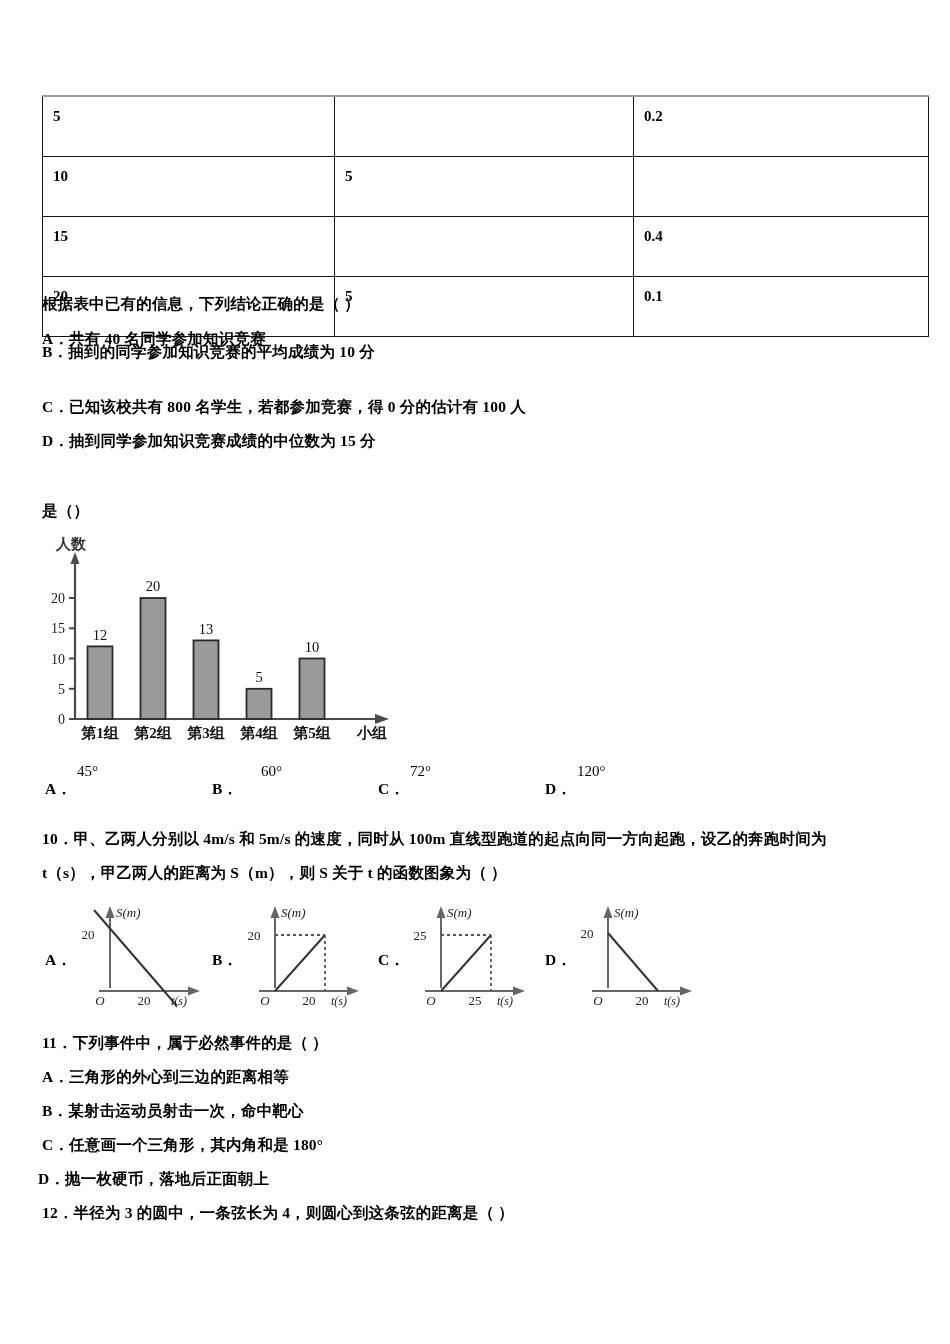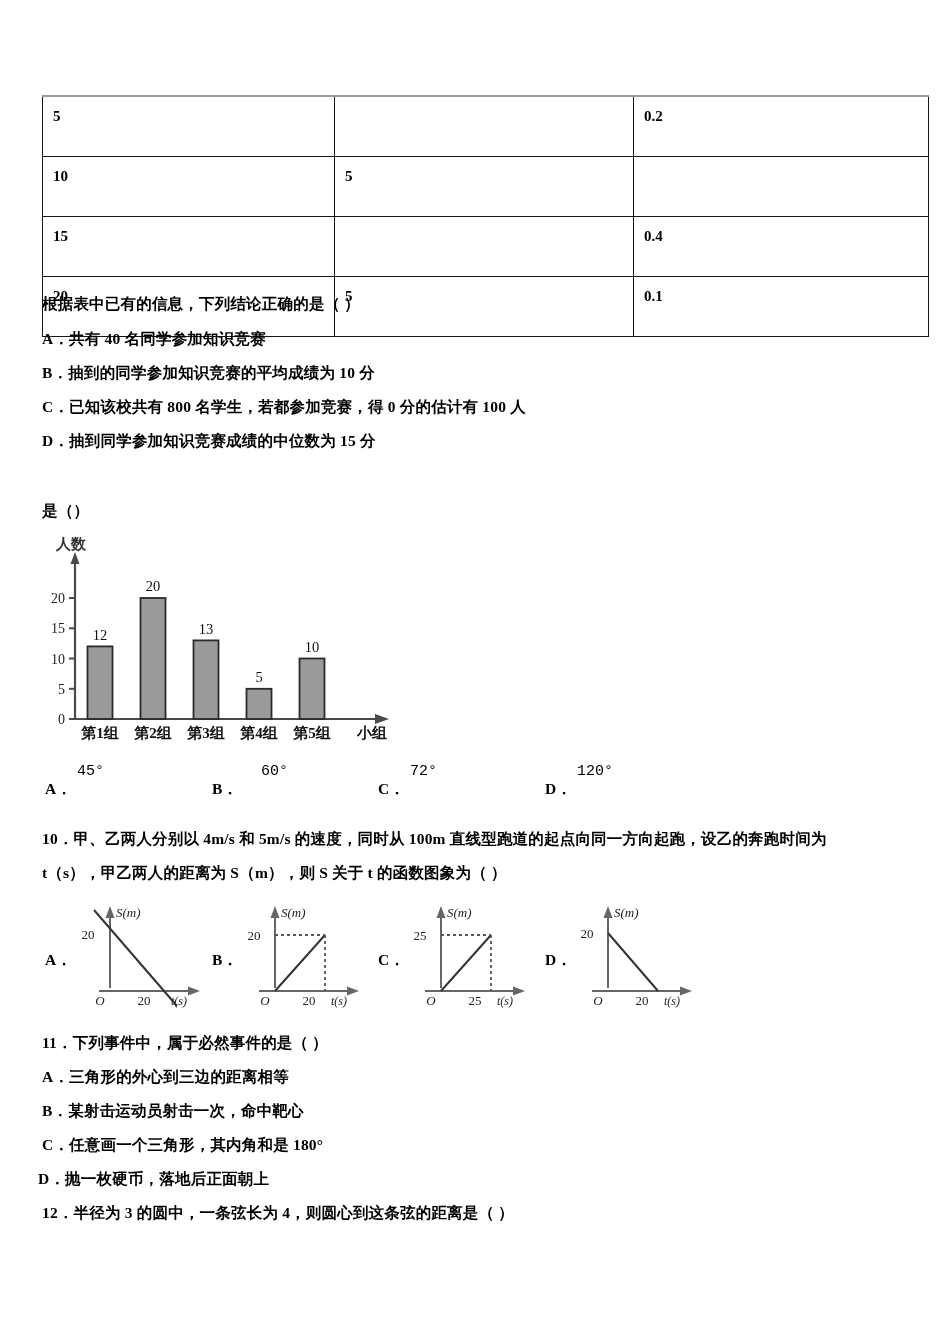--- a/index.html
+++ b/index.html
@@ -59,21 +59,21 @@
 
   .opt-label {
     position: absolute;
     font-size: 15.5px;
     font-weight: bold;
   }
   .opt-sup {
     position: absolute;
     font-size: 15px;
     font-weight: normal;
-    font-family: Liberation Mono, monospace;
+    font-family: Liberation Serif, serif;
   }
 
   
   .fig { position: absolute; }
   .fig svg { display: block; }
 </style>
 </head>
 <body>
 
 <div class="page">
@@ -101,21 +101,21 @@
       <td class="col-c">0.1</td>
     </tr>
   </tbody>
     </table>
 
   <div class="tx" style="left:42px; top:295px;">根据表中已有的信息，下列结论正确的是（      ）</div>
 
   <div class="tx" style="left:42px; top:330px;">
     <span>A．</span><span>共有 40 名同学参加知识竞赛</span>
   </div>
-  <div class="tx" style="left:42px; top:364px;">
+  <div class="tx" style="left:42px; top:343px;">
     <span>B．</span><span>抽到的同学参加知识竞赛的平均成绩为 10 分</span>
   </div>
   <div class="tx" style="left:42px; top:398px;">
     <span>C．</span><span>已知该校共有 800 名学生，若都参加竞赛，得 0 分的估计有 100 人</span>
   </div>
   <div class="tx" style="left:42px; top:432px;text-align:center;">
     <span>D．</span><span>抽到同学参加知识竞赛成绩的中位数为 15 分</span>
   </div>
 
   <div class="tx" style="left:42px; top:502px;">是（）</div>

